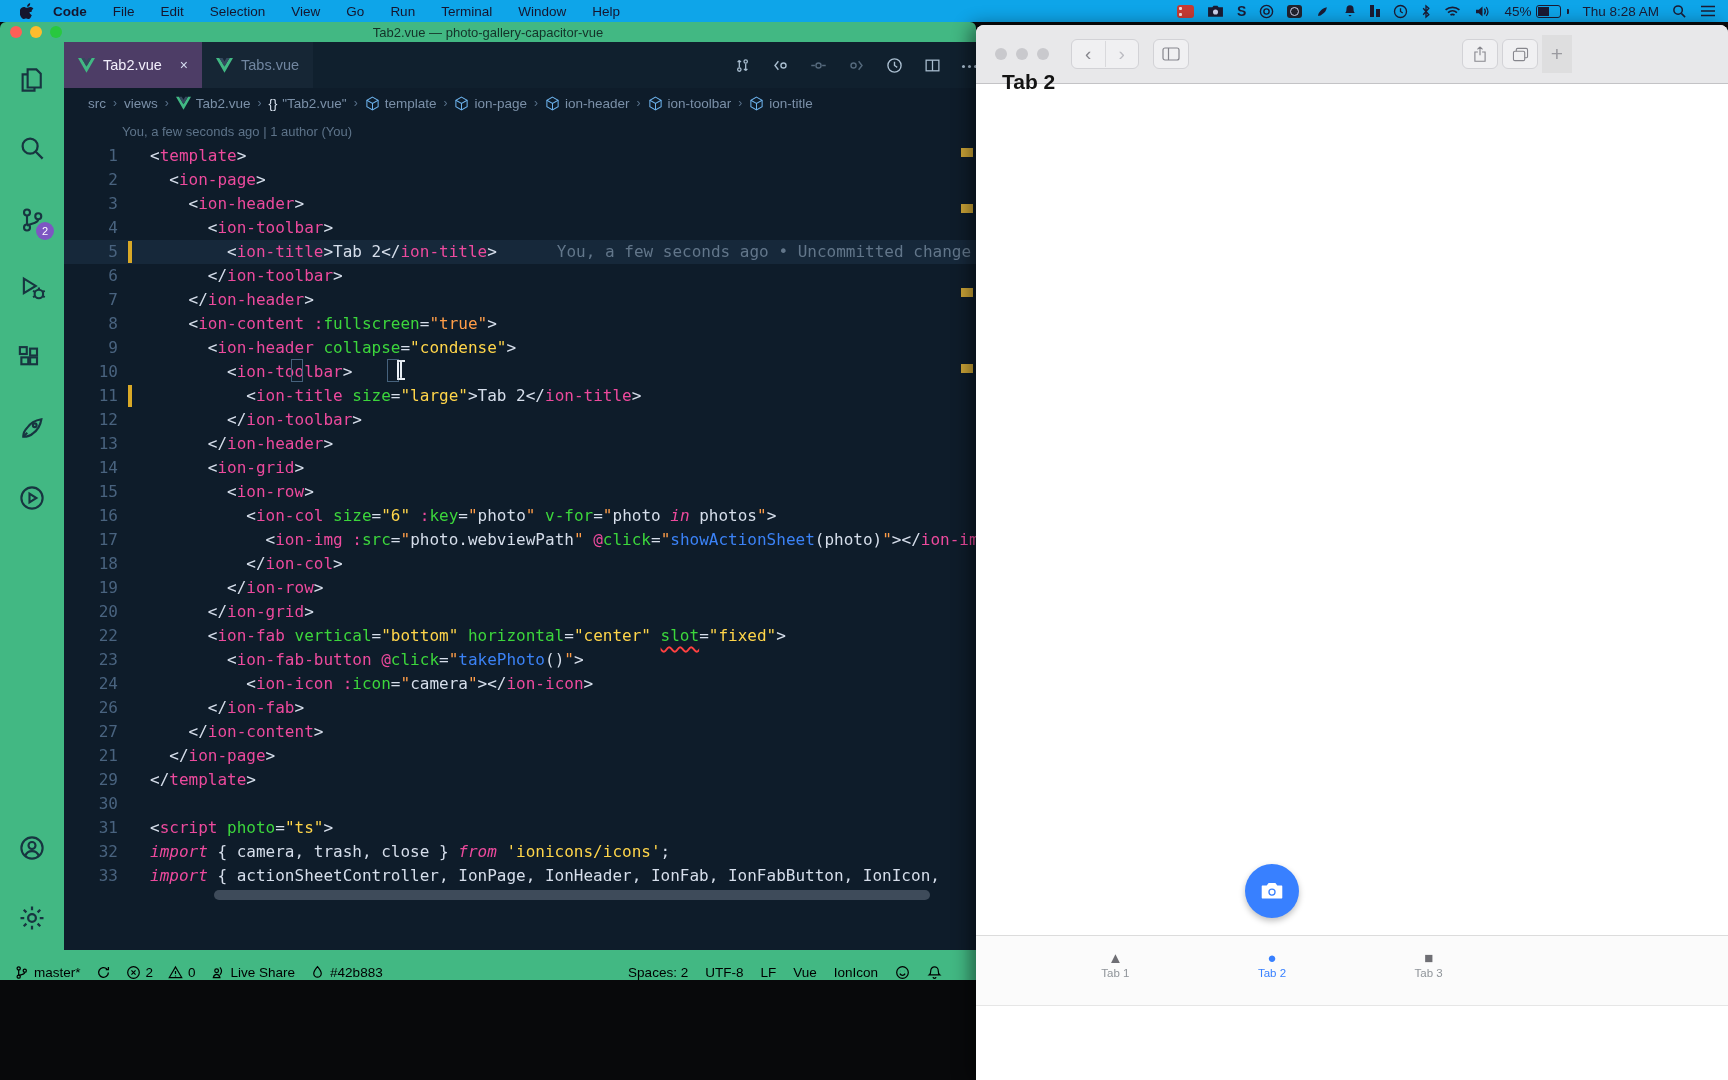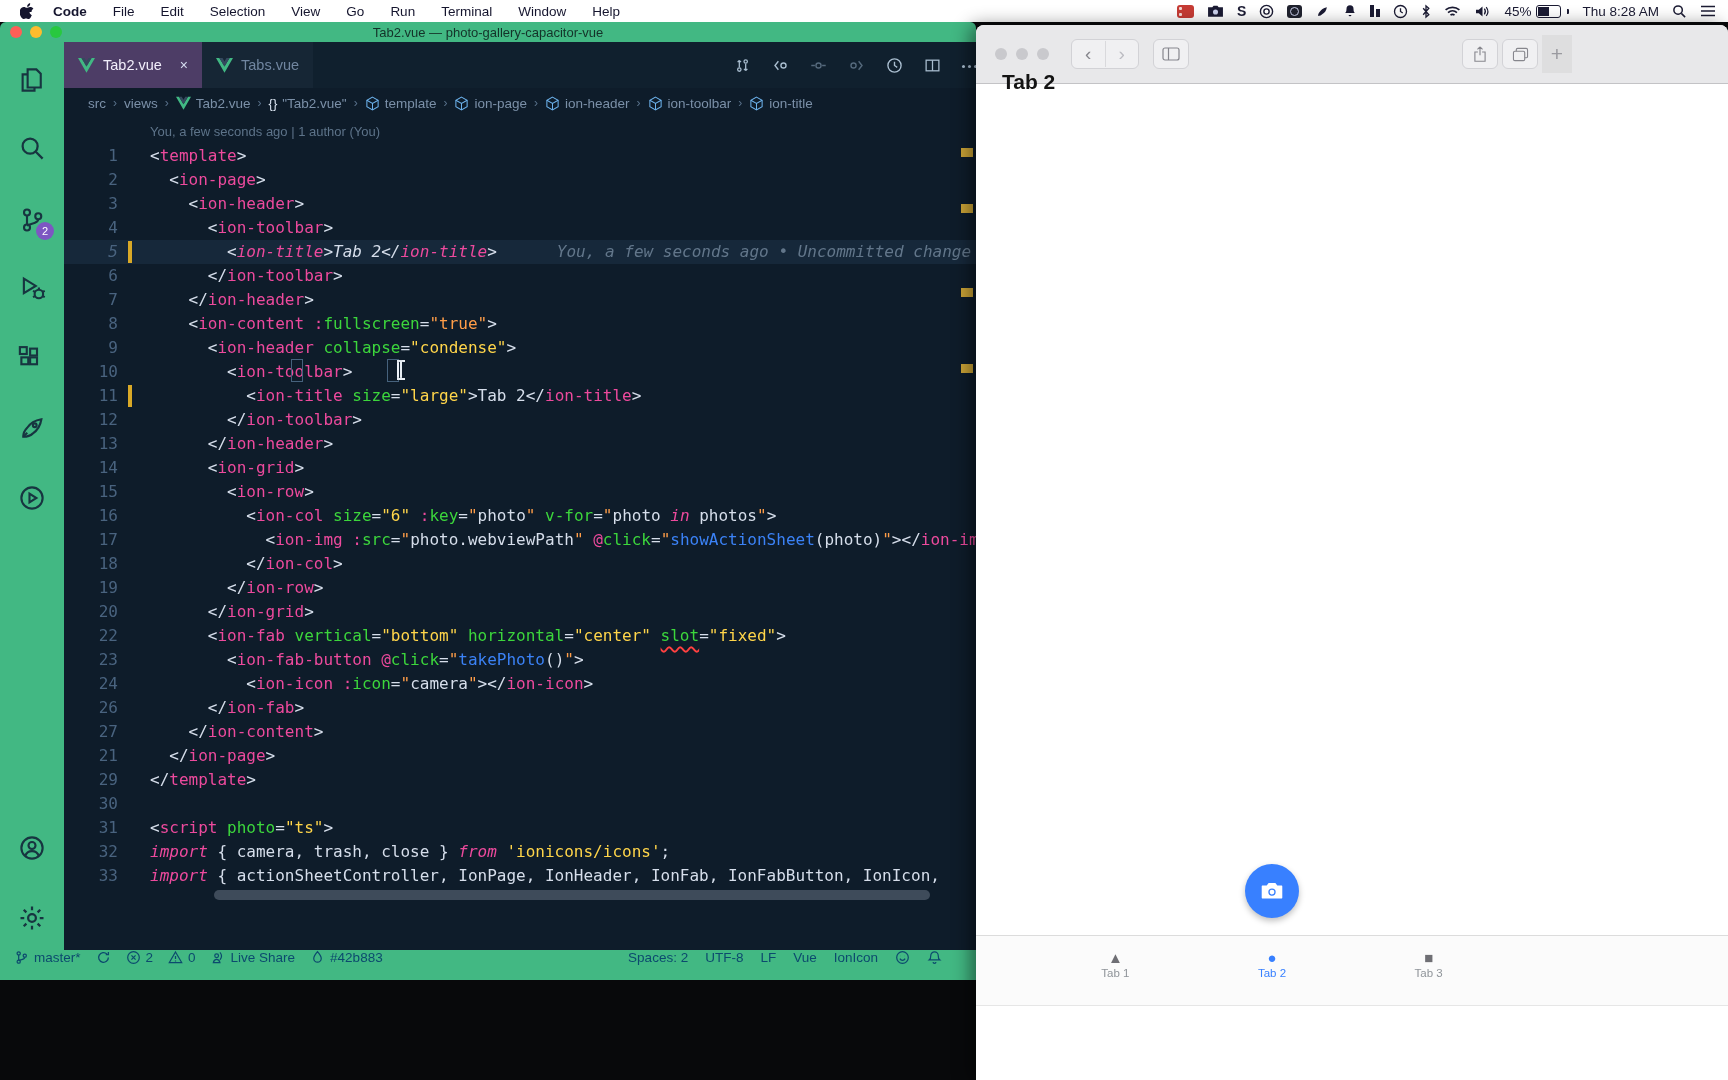--- a/index.html
+++ b/index.html
@@ -2,21 +2,21 @@
 <html><head>
 <meta charset="utf-8">
 <style>
   html,body{margin:0;padding:0;}
   body{width:1728px;height:1080px;background:#08090b;overflow:hidden;position:relative;
        font-family:"Liberation Sans",sans-serif;-webkit-font-smoothing:antialiased;}
   .abs{position:absolute;}
   svg{display:block;}
 
   
-  #menubar{left:0;top:0;width:1728px;height:22px;background:#ffffff;color:#15152e;
+  #menubar{left:0;top:0;width:1728px;height:22px;background:#0ea5e9;color:#15152e;
            display:flex;align-items:center;justify-content:space-between;font-size:13.5px;}
   #menu-left{display:flex;align-items:center;gap:0;padding-left:20px;}
   #menu-left .mi{padding:0 13px;white-space:nowrap;}
   #menu-left .mi.app{font-weight:bold;}
   #menu-left .apple{width:14px;margin:0 6px 0 0;color:#15152e;}
   #menu-right{display:flex;align-items:center;gap:13px;padding-right:12px;color:#1b1b33;}
   #menu-right .ic{display:flex;align-items:center;justify-content:center;height:16px;}
   .rec-ic{width:17px;height:13px;background:#c63b34;border-radius:3px;position:relative;}
   .rec-ic:before,.rec-ic:after{content:"";position:absolute;width:3px;height:3px;background:#f3d9d4;border-radius:1px;top:2px;left:2px;}
   .rec-ic:after{top:auto;bottom:2px;}
@@ -60,42 +60,42 @@
   #breadcrumbs{left:0;top:46px;width:912px;height:30px;display:flex;align-items:center;
                padding-left:24px;box-sizing:border-box;font-size:13.5px;color:#7b90a8;white-space:nowrap;overflow:hidden;}
   .bc-item{display:flex;align-items:center;gap:5px;}
   .bc-sep{margin:0 7px;color:#58708a;font-size:12px;}
   .bc-ico svg{width:15px;height:15px;}
   .bc-braces{color:#d8e2ef;font-size:13px;}
   
   #codearea{left:0;top:76px;width:912px;height:802px;overflow:hidden;background:#0e1c2a;
             font-family:"DejaVu Sans Mono","Liberation Mono",monospace;font-size:16px;}
   #code-lines{position:absolute;left:0;top:2px;width:912px;}
-  .lens{height:24px;line-height:24px;padding-left:86px;font-size:13px;color:#5d7389;font-family:"Liberation Sans",sans-serif;}
+  .lens{height:24px;line-height:24px;padding-left:58px;font-size:13px;color:#5d7389;font-family:"Liberation Sans",sans-serif;}
   .cl{height:24px;line-height:24px;white-space:pre;position:relative;}
   .cl .ln{display:inline-block;width:54px;text-align:right;color:#49637f;user-select:none;}
   .cl .gap{display:inline-block;width:32px;}
-  .cl.cur{background:#16283a;font-style:italic;}
+  .cl.cur{background:#16283a;}
   .cl .chg{position:absolute;left:64px;top:1px;width:3.5px;height:22px;background:#d9a927;}
   .cl .blame{color:#62768a;margin-left:60px;}
   .tk-p{color:#d6deeb}.tk-t{color:#ed4a9d}.tk-a{color:#3cd63c}.tk-pa{color:#ed4a9d}
   .tk-s{color:#ffd54a}.tk-oq{color:#ff9d48}.tk-ov{color:#ff9d48}.tk-w{color:#d6deeb}
   .tk-fn{color:#3b82f6}.tk-kw{color:#ed4a9d;font-style:italic}
   .tk-err{color:#3cd63c;text-decoration:underline wavy #ff4040 1.5px;text-underline-offset:5px;}
   .brkt{position:absolute;width:10px;height:21px;border:1px solid #46627d;top:241px;}
   #caret{left:333px;top:242px;width:2px;height:20px;background:#eef4fa;}
   #ibeam{left:331px;top:242px;width:12px;height:20px;color:#e6ecf2;}
   #ibeam:before,#ibeam:after{content:"";position:absolute;left:2px;width:8px;height:2px;background:#e6ecf2;box-shadow:0 0 1px #223;}
   #ibeam:before{top:0;} #ibeam:after{bottom:0;}
   #ibeam i{position:absolute;left:5px;top:1px;width:2px;height:18px;background:#e6ecf2;box-shadow:0 0 1px #223;display:block;}
   .ovr{position:absolute;width:12px;height:9px;right:3px;background:#caa336;}
   #hscroll{left:150px;top:772px;width:716px;height:10px;background:rgba(121,134,148,.45);border-radius:5px;}
   
-  #statusbar{left:0;top:928px;width:976px;height:30px;background:#42b883;color:#0c4a6e;
-             display:flex;align-items:flex-start;justify-content:space-between;font-size:13.5px;}
+  #statusbar{left:0;top:928px;width:976px;height:30px;background:#42b883;color:#000000;
+             display:flex;align-items:flex-end;justify-content:space-between;font-size:13.5px;}
   .sb-group{display:flex;align-items:center;gap:15px;padding:0 14px;}
   .sb-item{display:flex;align-items:center;gap:5px;white-space:nowrap;}
   .sb-item svg{width:15px;height:15px;}
   #sb-right{padding-right:34px;gap:17px;}
 
   
   #safari{left:976px;top:25px;width:752px;height:1055px;background:#ffffff;border-radius:8px 8px 0 0;overflow:hidden;
           box-shadow:-6px 0 18px rgba(0,0,0,.45);}
   #saf-toolbar{left:0;top:0;width:752px;height:58px;background:#e8e8ea;border-bottom:1px solid #c3c3c6;
                display:flex;align-items:center;color:#7e7e85;}

